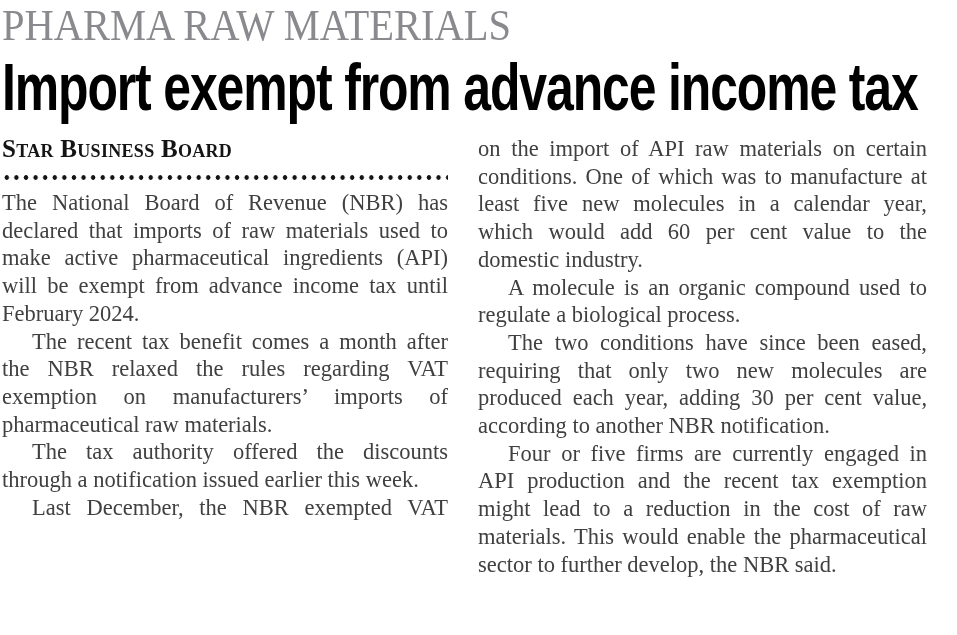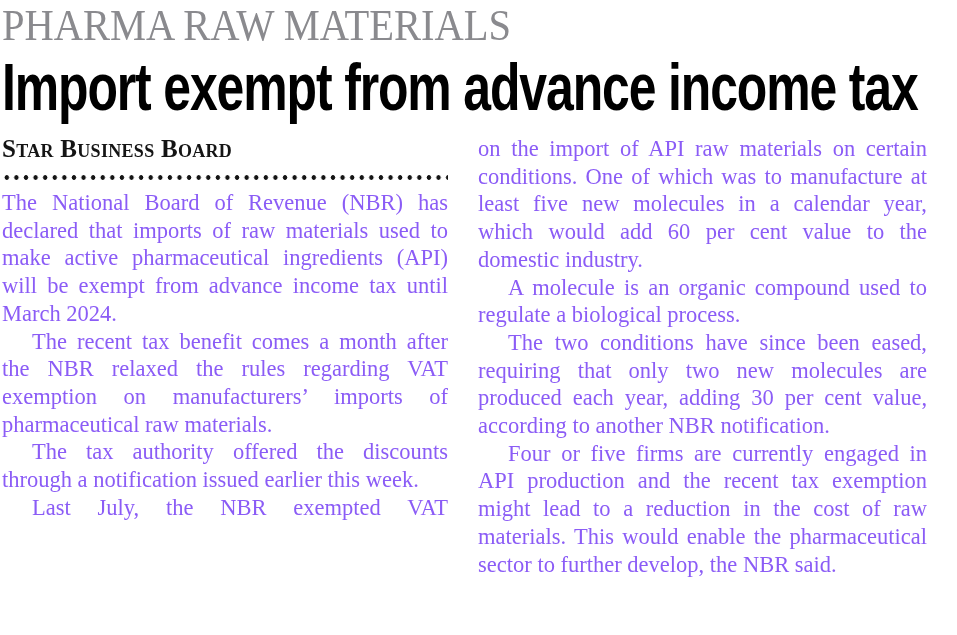--- a/index.html
+++ b/index.html
@@ -65,21 +65,21 @@
     background-image: radial-gradient(circle, #141414 2px, transparent 2.6px);
     background-size: 9.6px 7px;
     background-repeat: repeat-x;
     background-position: 0 50%;
   }
   .body-text p {
     margin: 0;
     font-family: "Liberation Serif", serif;
     font-size: 22.5px;
     line-height: 27.7px;
-    color: #8b5cf6;
+    color: #404040;
     text-align: justify;
   }
   .body-text p.indent { text-indent: 30px; }
   .body-text p.runover { text-align-last: justify; }
 </style>
 </head>
 <body>
 
 <div class="page">
 
@@ -87,24 +87,24 @@
 
   <h1 class="headline">Import exempt from advance income tax</h1>
 
   <div class="content">
 
     <div class="col col-left body-text">
       <div class="byline">Star Business Board</div>
 
       <div class="dotted-divider"></div>
 
-      <p>The National Board of Revenue (NBR) has declared that imports of raw materials used to make active pharmaceutical ingredients (API) will be exempt from advance income tax until March 2024.</p>
+      <p>The National Board of Revenue (NBR) has declared that imports of raw materials used to make active pharmaceutical ingredients (API) will be exempt from advance income tax until February 2024.</p>
       <p class="indent">The recent tax benefit comes a month after the NBR relaxed the rules regarding VAT exemption on manufacturers’ imports of pharmaceutical raw materials.</p>
       <p class="indent">The tax authority offered the discounts through a notification issued earlier this week.</p>
-      <p class="indent runover">Last July, the NBR exempted VAT</p>
+      <p class="indent runover">Last December, the NBR exempted VAT</p>
     </div>
 
     <div class="col col-right body-text">
       <p>on the import of API raw materials on certain conditions. One of which was to manufacture at least five new molecules in a calendar year, which would add 60 per cent value to the domestic industry.</p>
       <p class="indent">A molecule is an organic compound used to regulate a biological process.</p>
       <p class="indent">The two conditions have since been eased, requiring that only two new molecules are produced each year, adding 30 per cent value, according to another NBR notification.</p>
       <p class="indent">Four or five firms are currently engaged in API production and the recent tax exemption might lead to a reduction in the cost of raw materials. This would enable the pharmaceutical sector to further develop, the NBR said.</p>
     </div>
 
   </div>

